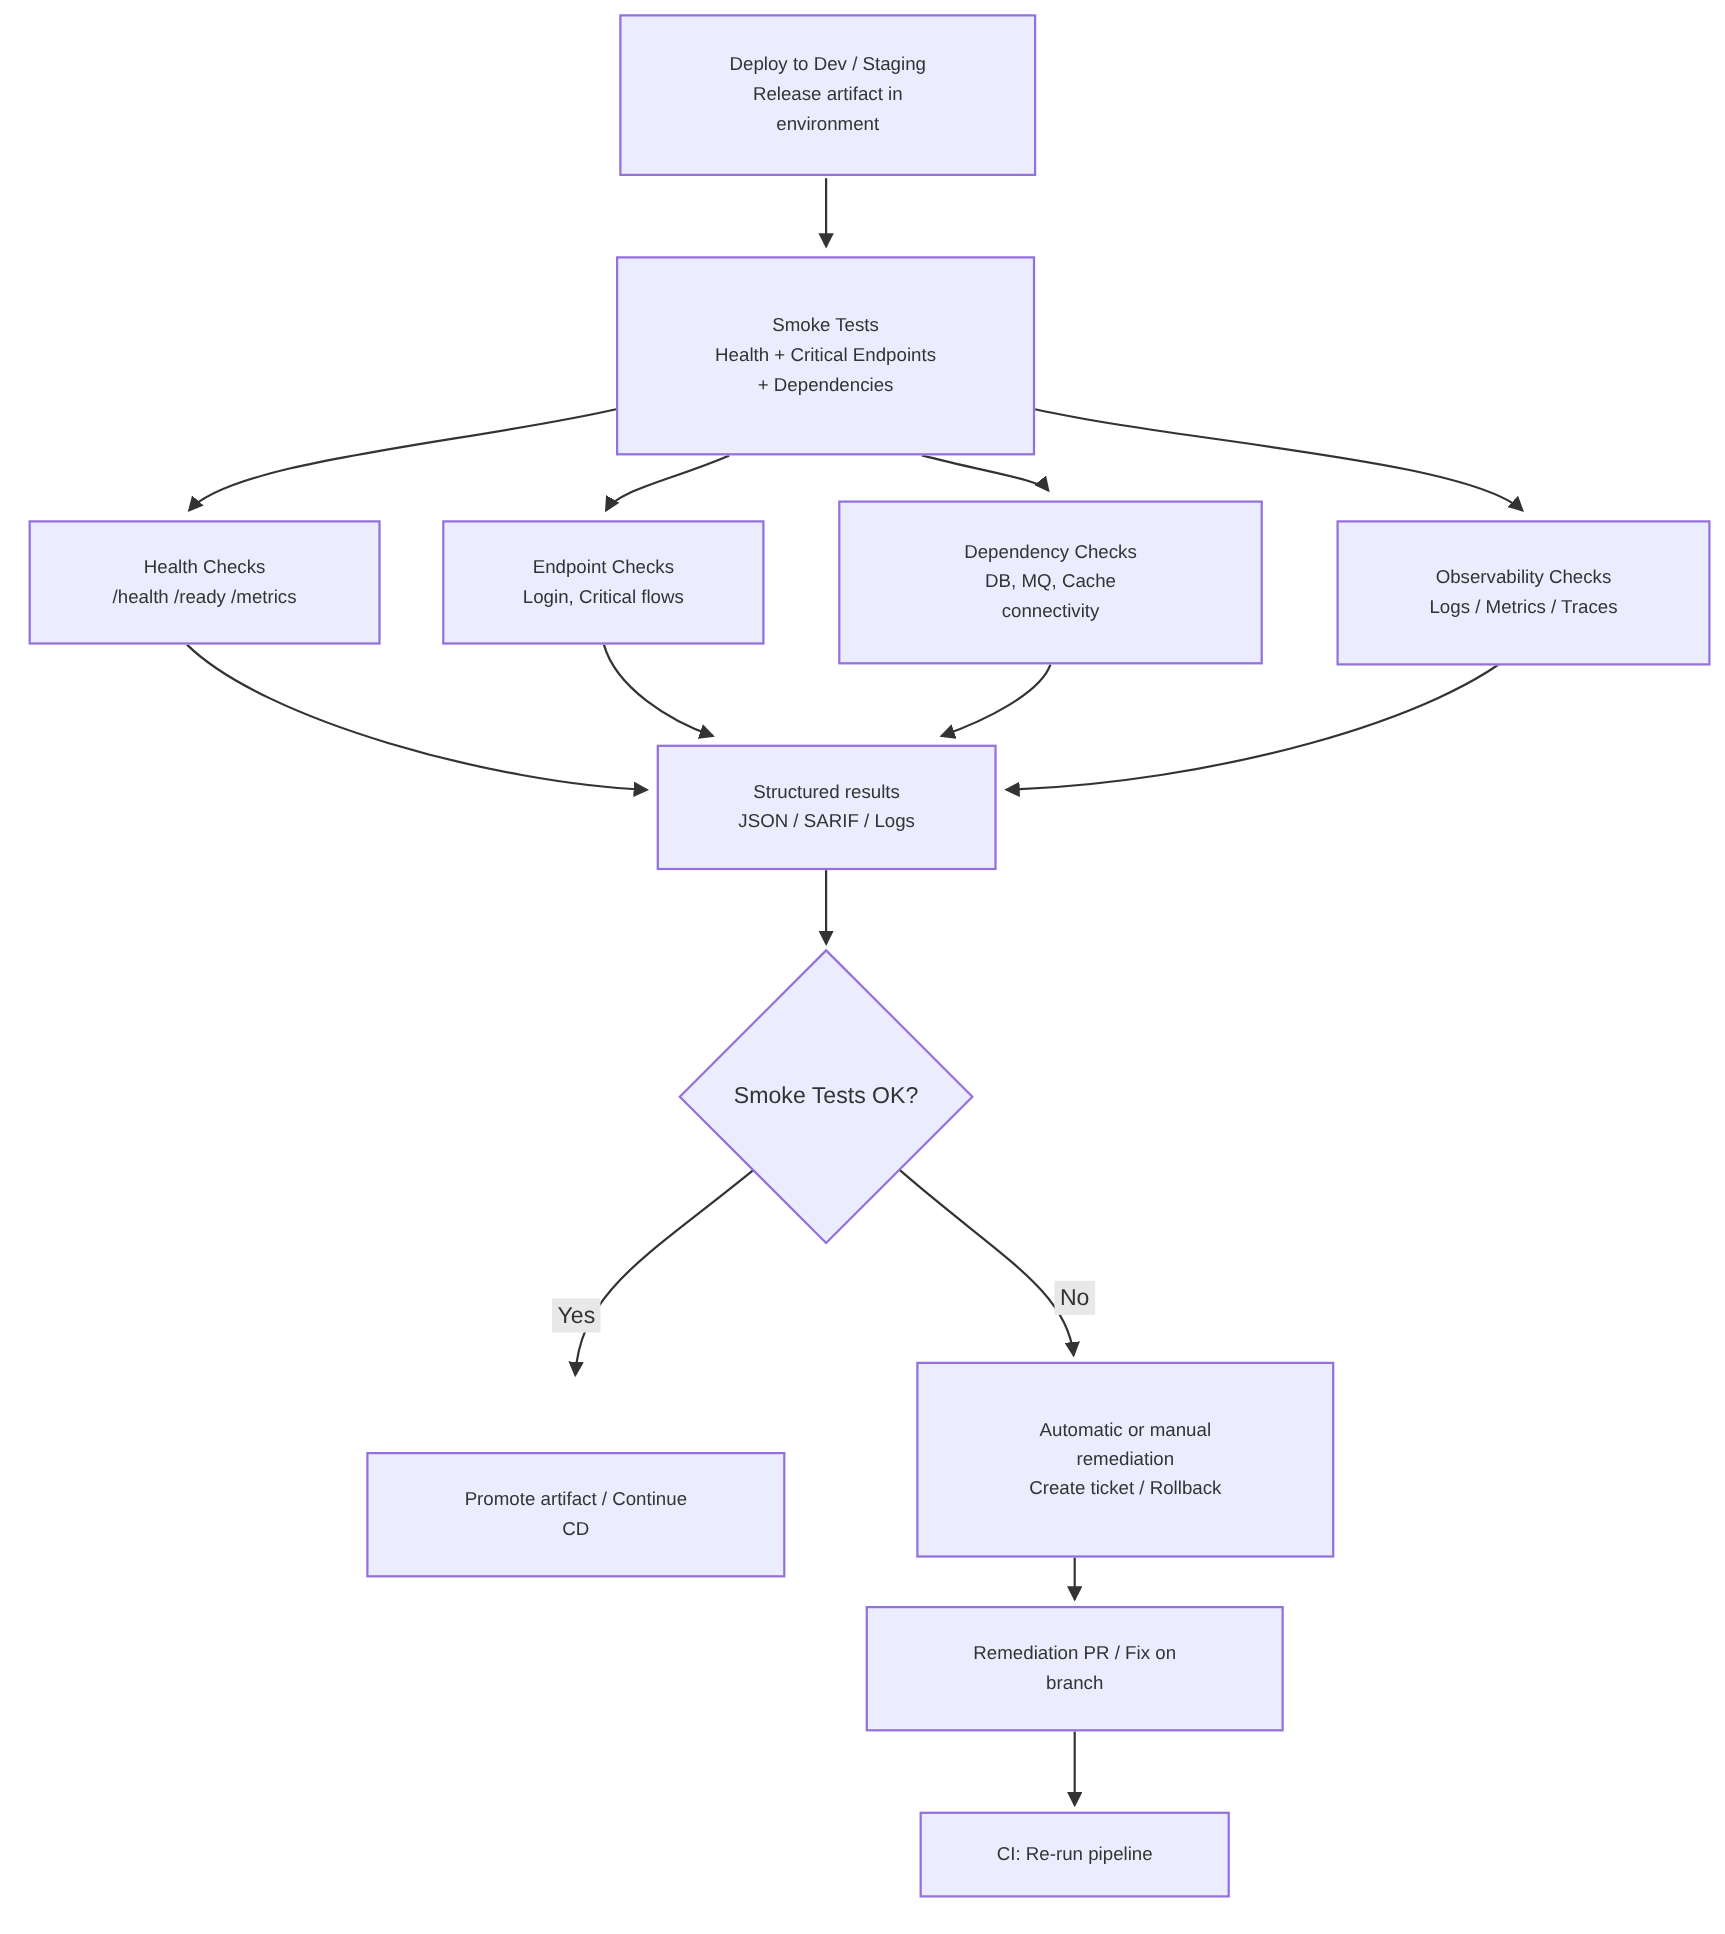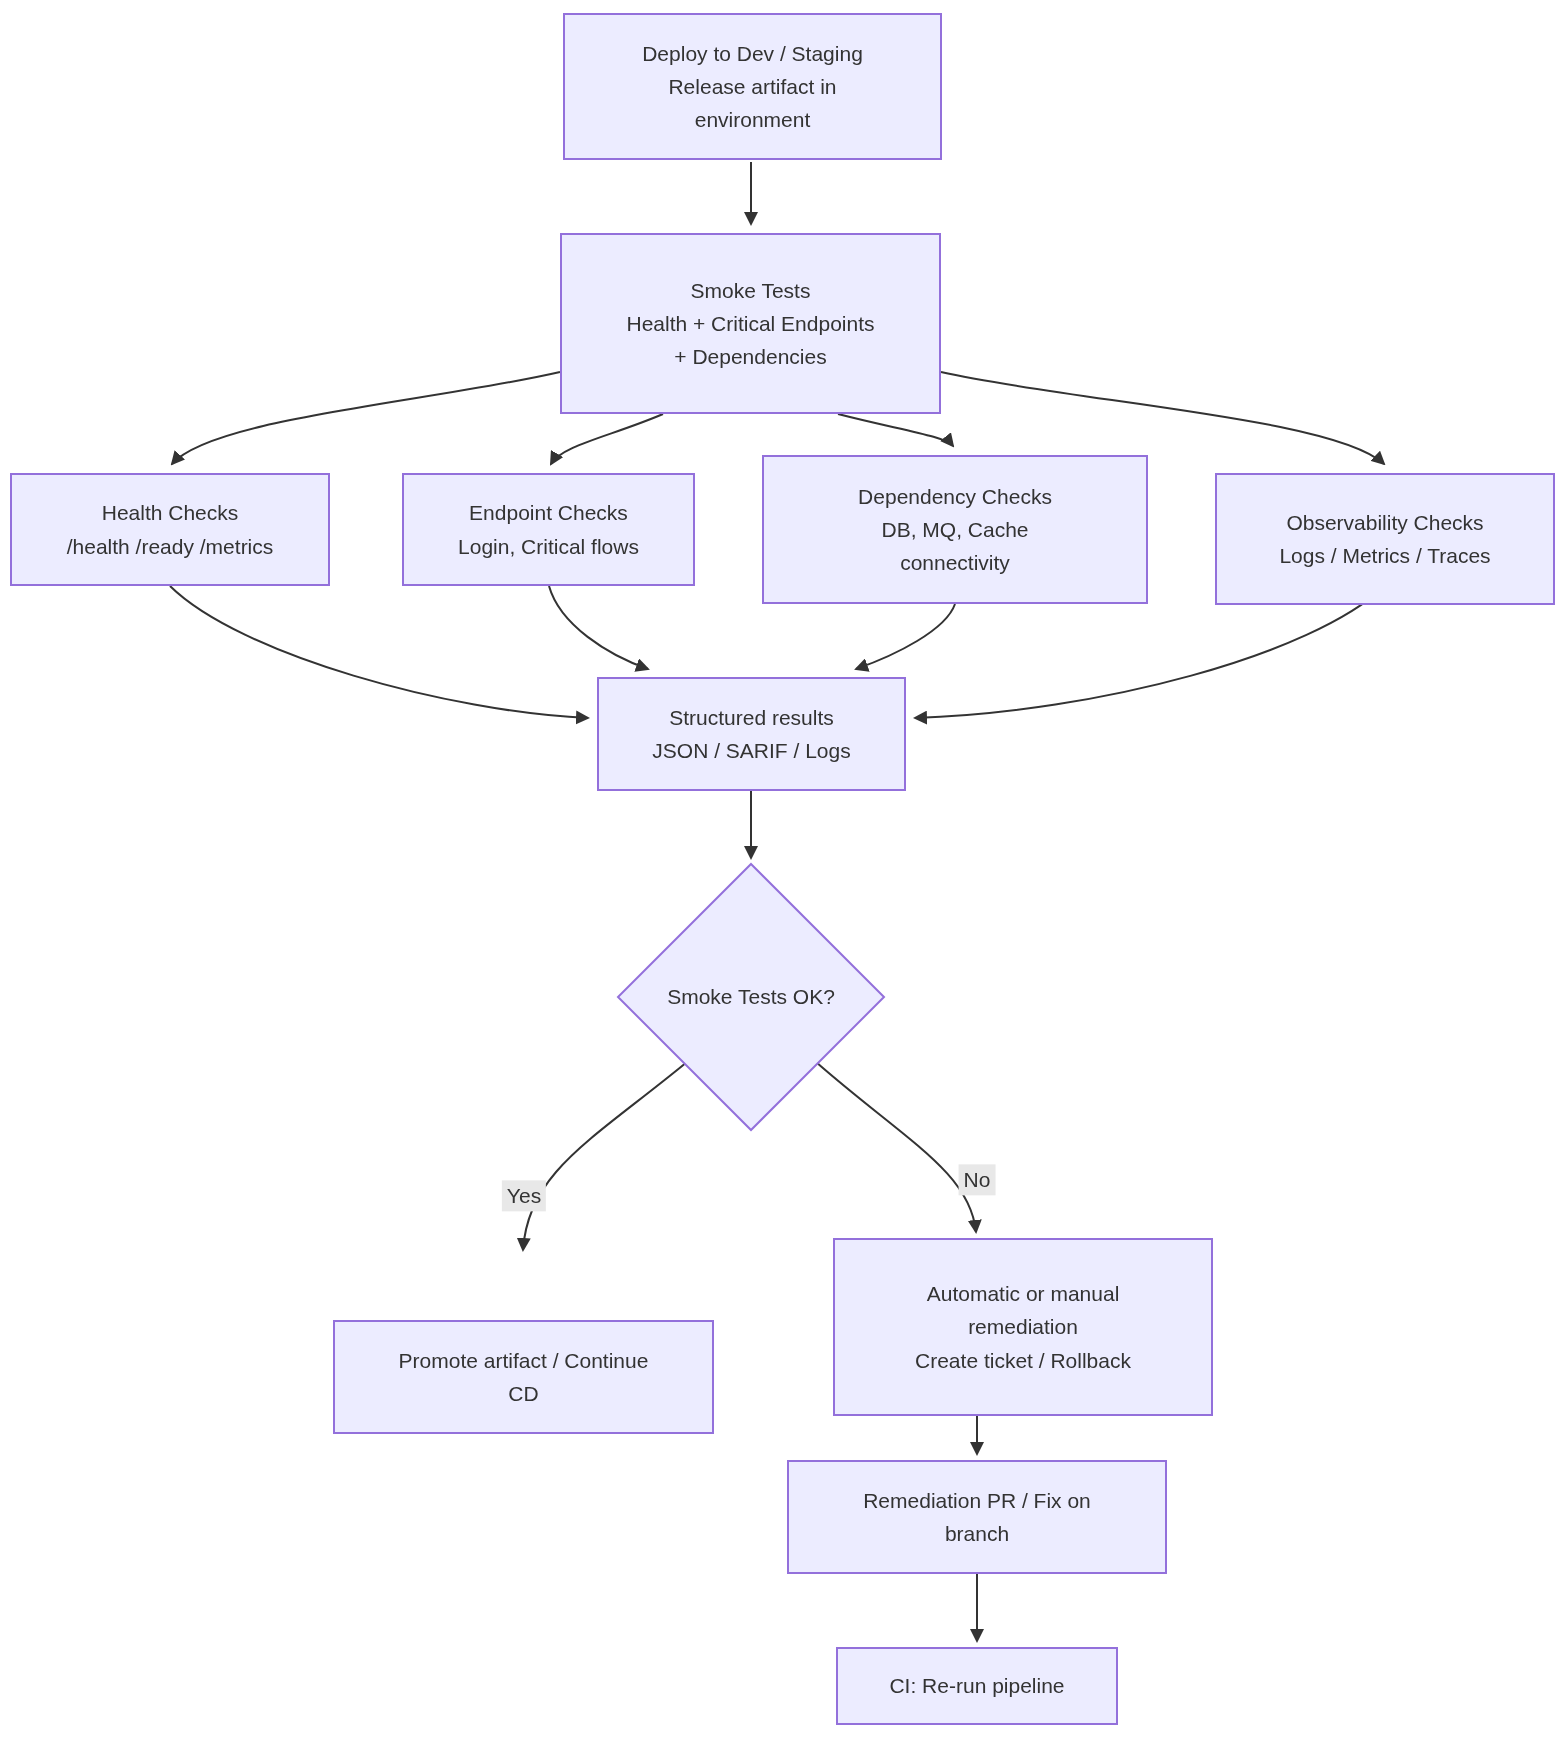--- a/index.html
+++ b/index.html
@@ -20,21 +20,21 @@
     position: absolute;
     box-sizing: border-box;
     background: #ECECFF;
     border: 2px solid #9370DB;
     display: flex;
     flex-direction: column;
     justify-content: center;
     align-items: center;
     text-align: center;
     color: #333333;
-    font-size: 21px;
+    font-size: 17px;
     line-height: 1.58;
   }
   .decision-label {
     position: absolute;
     display: flex;
     justify-content: center;
     align-items: center;
     text-align: left;
     color: #333333;
     font-size: 21px;
@@ -91,21 +91,21 @@
     <div>Release artifact in</div>
     <div>environment</div>
   </div>
 
   <div class="node" style="left:560px; top:233px; width:381px; height:181px;">
     <div>Smoke Tests</div>
     <div>Health + Critical Endpoints</div>
     <div>+ Dependencies</div>
   </div>
 
-  <div class="node" style="left:10px; top:473px; width:320px; height:113px;">
+  <div class="node" style="left:26px; top:473px; width:320px; height:113px;">
     <div>Health Checks</div>
     <div>/health /ready /metrics</div>
   </div>
 
   <div class="node" style="left:402px; top:473px; width:293px; height:113px;">
     <div>Endpoint Checks</div>
     <div>Login, Critical flows</div>
   </div>
 
   <div class="node" style="left:762px; top:455px; width:386px; height:149px;">

